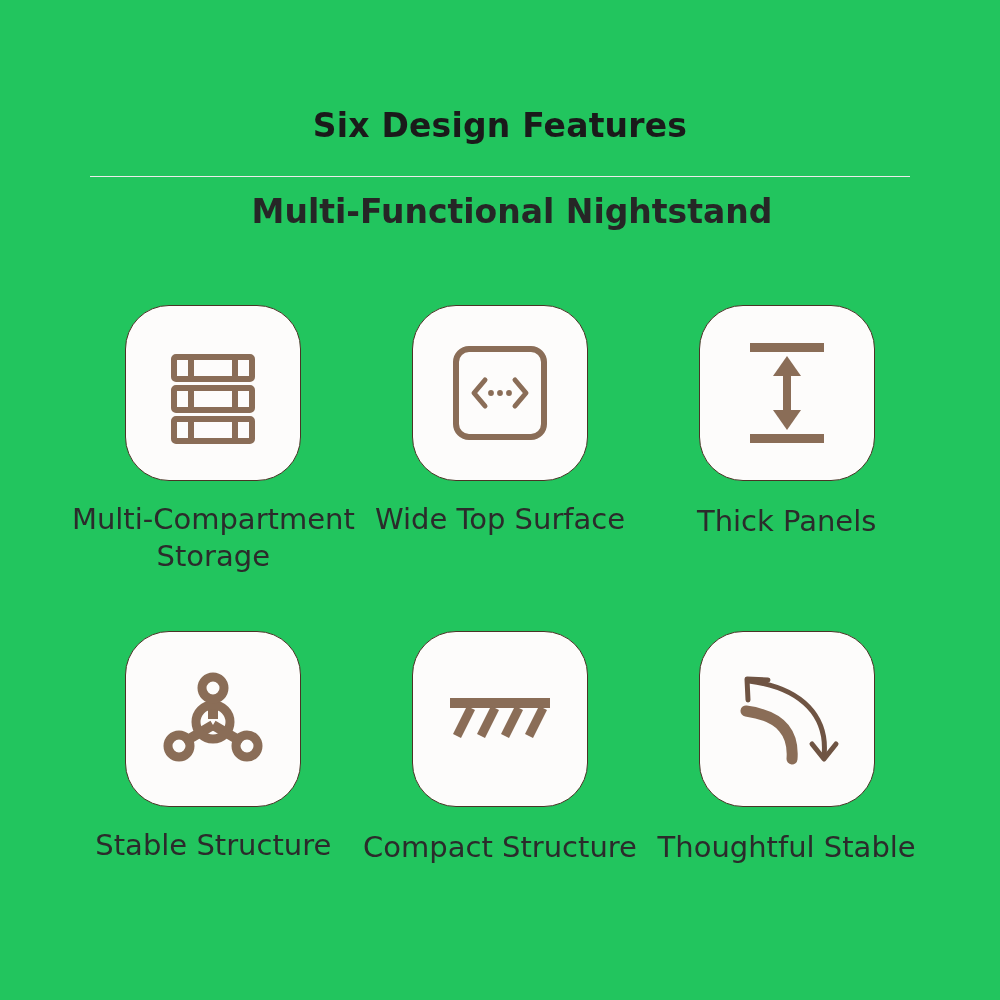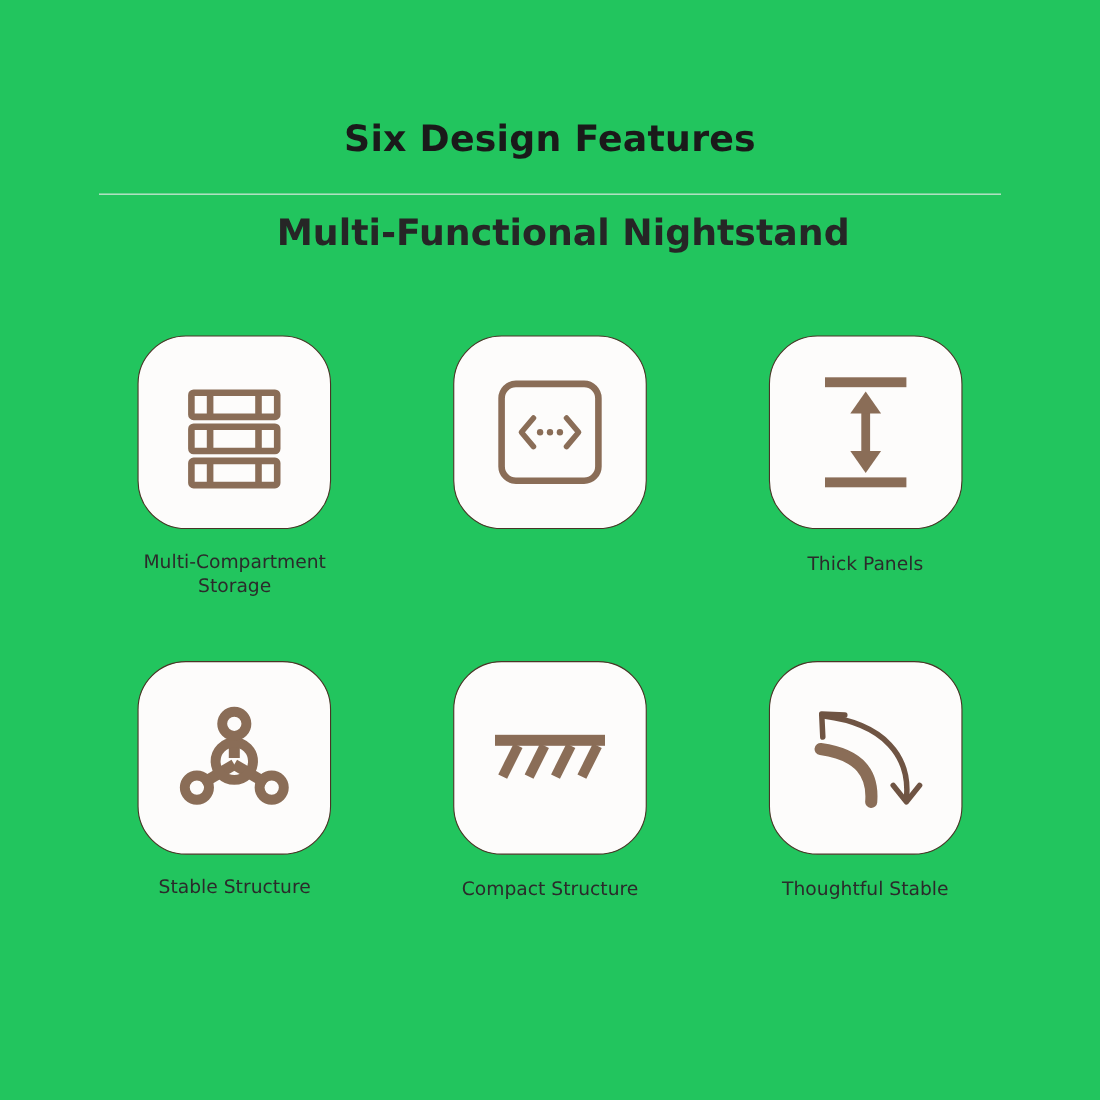--- a/index.html
+++ b/index.html
@@ -79,21 +79,21 @@
     border: 1.4px solid #4a3426;
     border-radius: 44px;
     background: #fdfcfb;
     display: flex;
     align-items: center;
     justify-content: center;
     box-sizing: border-box;
   }
   .label {
     margin-top: 20px;
-    font-size: 17px;
+    font-size: 29px;
     font-weight: 400;
     color: #2b2b2b;
     text-align: center;
     line-height: 1.28;
     max-width: 300px;
     white-space: pre-line;
   }
   .row2 .label {
     margin-top: 22px;
   }
@@ -142,20 +142,21 @@
           <svg width="96" height="96" viewBox="0 0 96 96">
             <rect x="4" y="4" width="88" height="88" rx="13" fill="none" stroke="#8a6d57" stroke-width="6"></rect>
             <polyline points="33,35 22,48 33,61" fill="none" stroke="#8a6d57" stroke-width="5" stroke-linecap="round" stroke-linejoin="round"></polyline>
             <polyline points="63,35 74,48 63,61" fill="none" stroke="#8a6d57" stroke-width="5" stroke-linecap="round" stroke-linejoin="round"></polyline>
             <circle cx="39" cy="48" r="2.9" fill="#8a6d57"></circle>
             <circle cx="48" cy="48" r="2.9" fill="#8a6d57"></circle>
             <circle cx="57" cy="48" r="2.9" fill="#8a6d57"></circle>
           </svg>
         </span>
       </div>
+      <div class="label">Wide Top Surface</div>
     </div>
 
     <div class="feature row2">
       <div class="card">
         <span>
           <svg width="96" height="112" viewBox="0 0 96 112">
             <rect x="11" y="6" width="74" height="9" fill="#8a6d57"></rect>
             <rect x="11" y="97" width="74" height="9" fill="#8a6d57"></rect>
             <rect x="44" y="30" width="8" height="52" fill="#8a6d57"></rect>
             <polygon points="48,19 62,39 34,39" fill="#8a6d57"></polygon>

